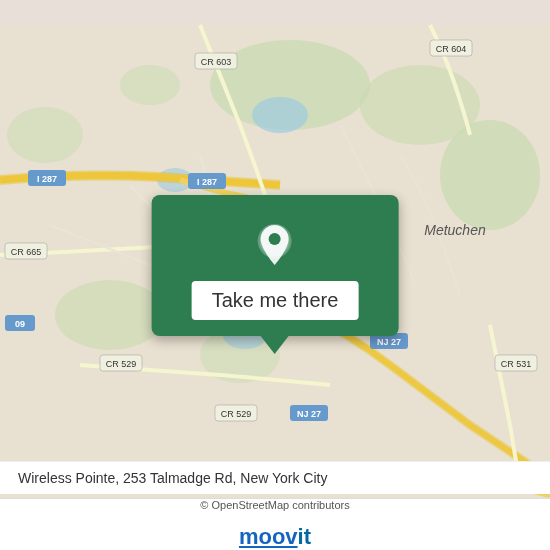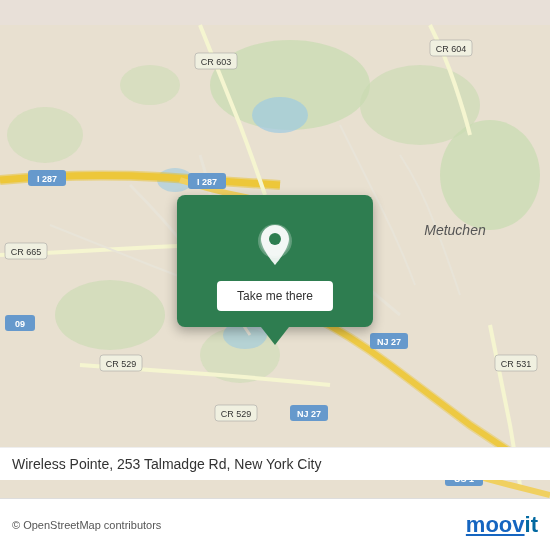--- a/index.html
+++ b/index.html
@@ -27,20 +27,21 @@
       bottom: 0;
       left: 0;
       right: 0;
       height: 52px;
       background: white;
       display: flex;
       align-items: center;
       padding: 0 12px;
       border-top: 1px solid #ddd;
       z-index: 10;
+      flex-direction: column;
     }
 
     #attribution {
       font-size: 11px;
       color: #555;
       flex: 1;
     }
 
     #brand-logo {
       display: flex;
@@ -51,25 +52,25 @@
     #brand-text {
       font-size: 22px;
       font-weight: bold;
     }
 
     .brand-blue { color: #1565c0; text-decoration: underline; }
     .brand-orange { color: #0369a1; }
 
     #location-label {
       position: absolute;
-      bottom: 70px;
+      bottom: 56px;
       left: 0;
       right: 0;
       background: white;
-      padding: 8px 12px;
+      padding: 8px 18px;
       font-size: 14px;
       font-weight: 500;
       color: #333;
       border-top: 1px solid #eee;
       z-index: 10;
     }
 
     
     #take-me-there-container {
       position: absolute;
@@ -96,21 +97,21 @@
     #pin-icon {
       margin-bottom: 10px;
     }
 
     #take-me-there-btn {
       background: white;
       color: #333;
       border: none;
       border-radius: 4px;
       padding: 8px 20px;
-      font-size: 12px;
+      font-size: 20px;
       font-weight: 500;
       cursor: pointer;
       white-space: nowrap;
     }
 
     
     #map-pointer {
       width: 0;
       height: 0;
       border-left: 14px solid transparent;

